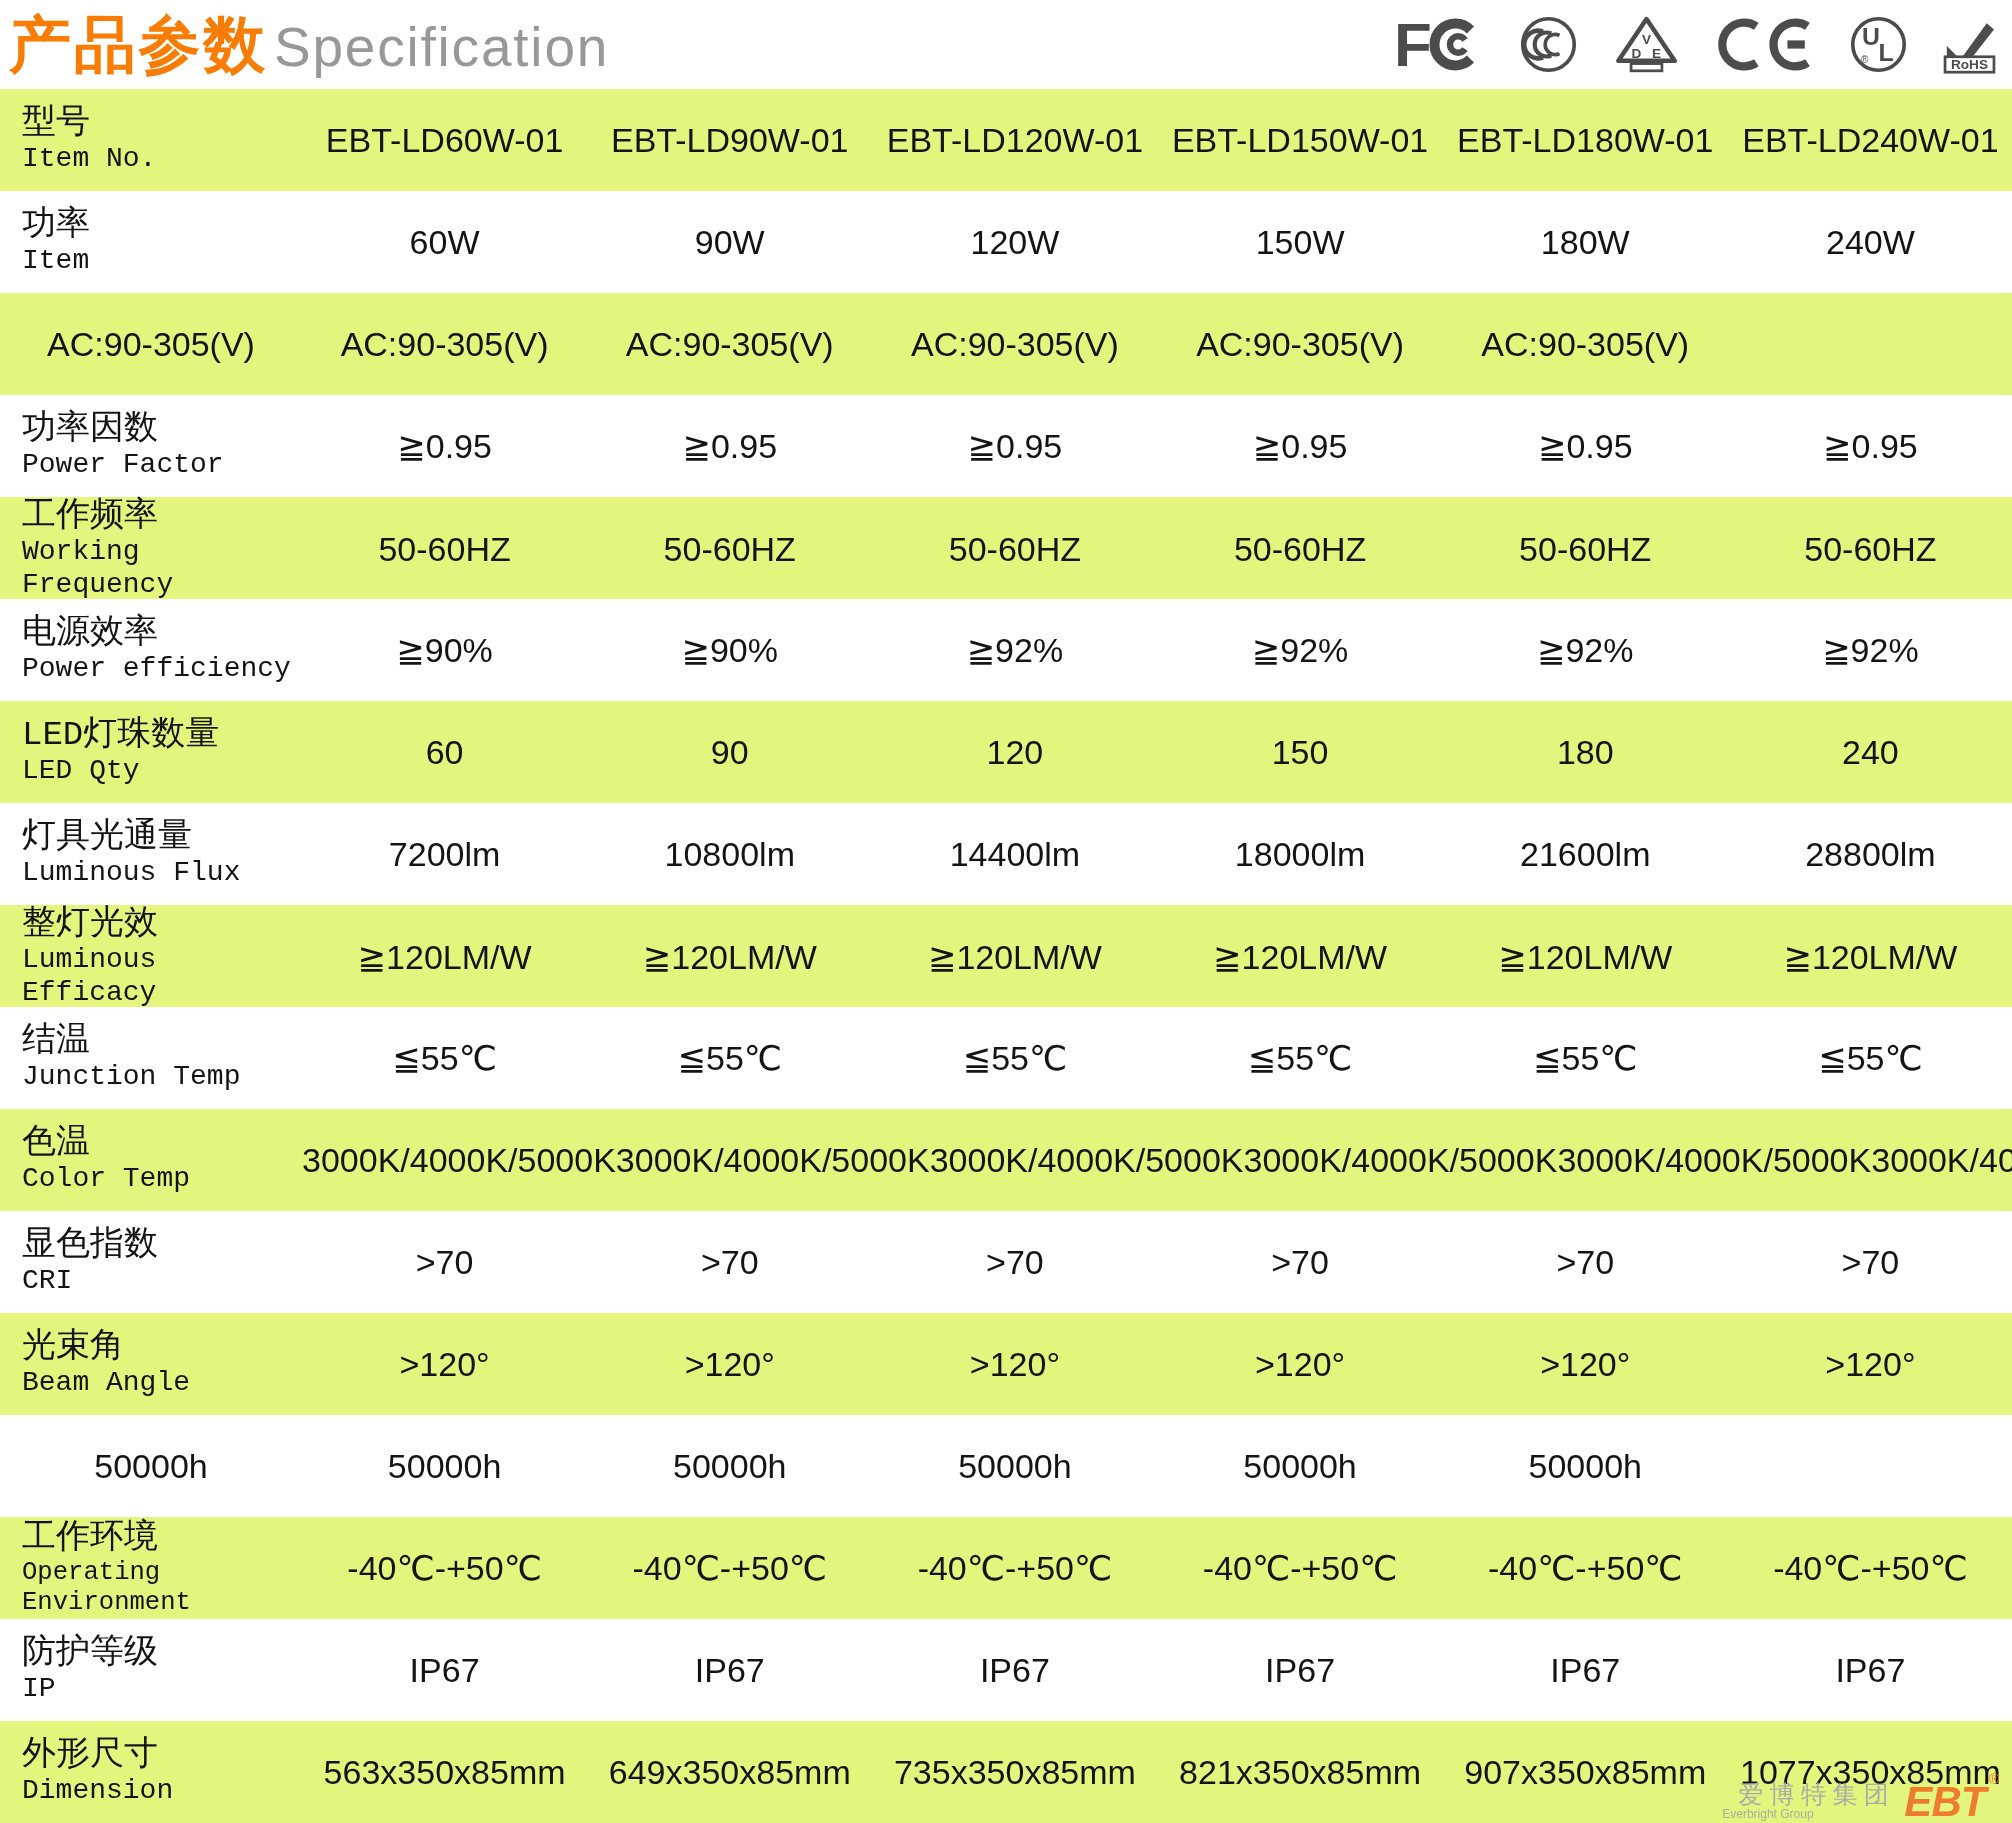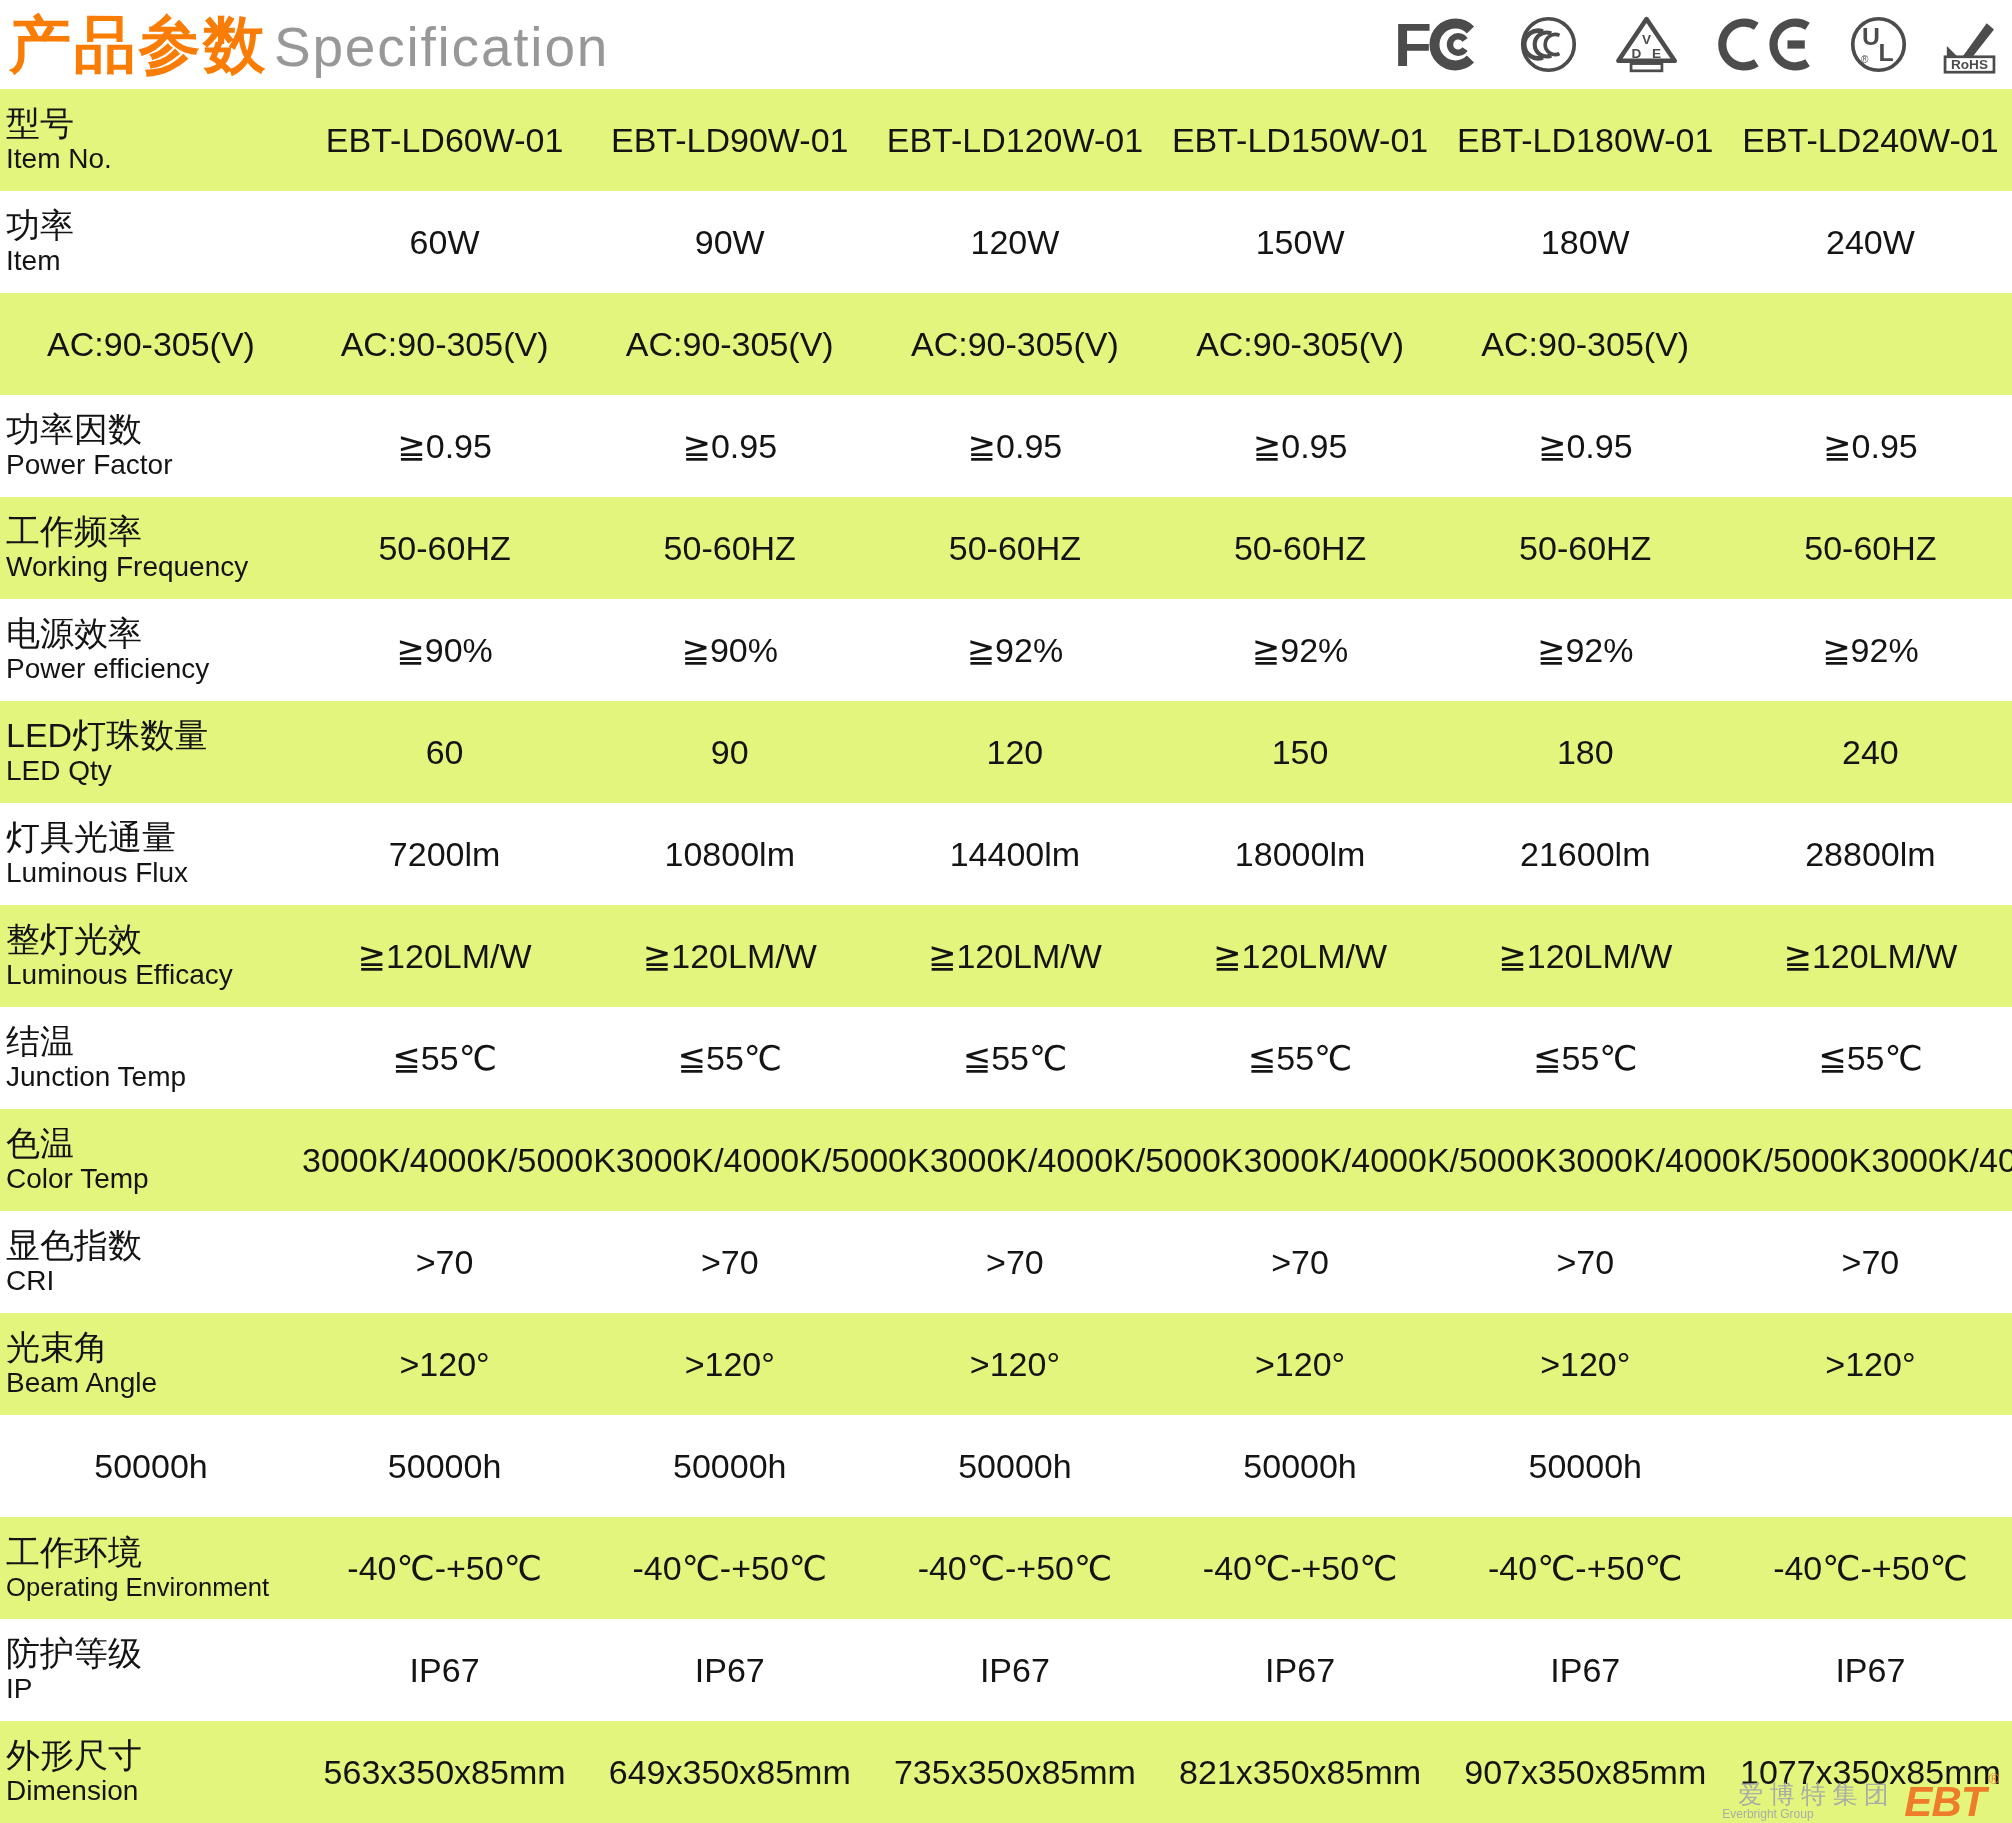--- a/index.html
+++ b/index.html
@@ -35,21 +35,21 @@
   .certs { display:flex; align-items:center; gap:35px; padding-right:3.7px; }
   .cert { display:inline-flex; align-items:center; }
   .spec-table { width:100%; }
   .row {
     display:grid;
     grid-template-columns:302px repeat(6, 1fr);
     height:102px;
     align-items:center;
   }
   .row.alt { background:#e3f57d; }
-  .cell.label { padding-left:6px; line-height:1.16; }
+  .cell.label { padding-left:22px; line-height:1.16;font-family:Liberation Mono, monospace; }
   .label .zh { display:block; font-size:34px; }
   .label .en { display:block; font-size:28px; }
   .label .en.small { font-size:25.6px; }
   .cell.val {
     text-align:center;
     font-size:34px;
     white-space:nowrap;
   }
   .watermark {
     position:absolute;

